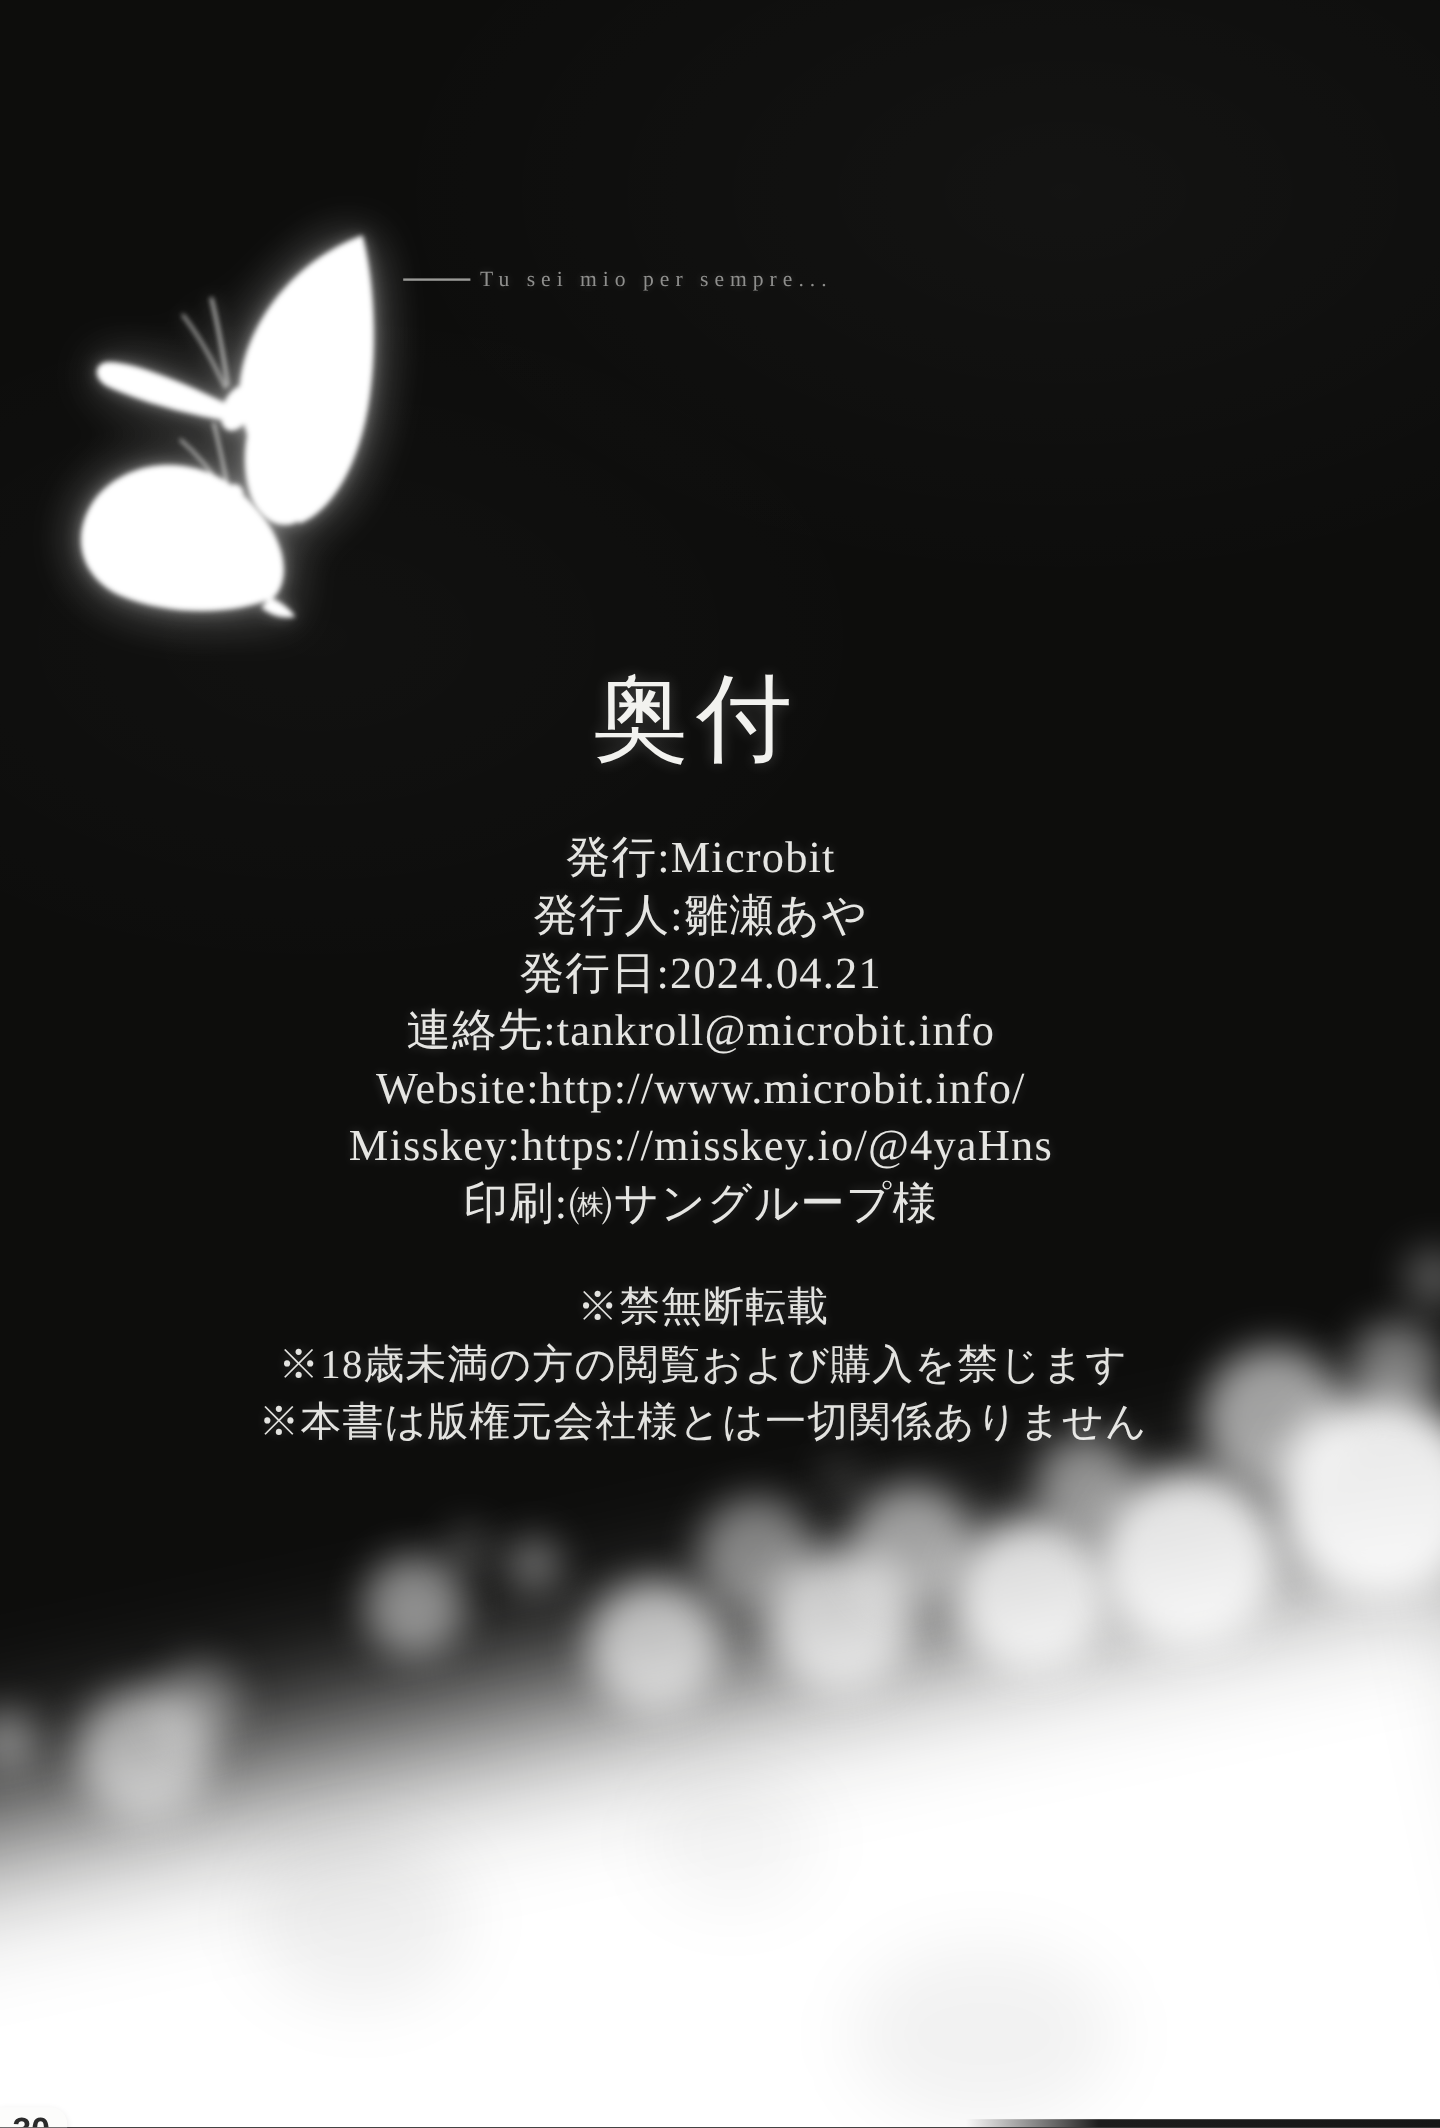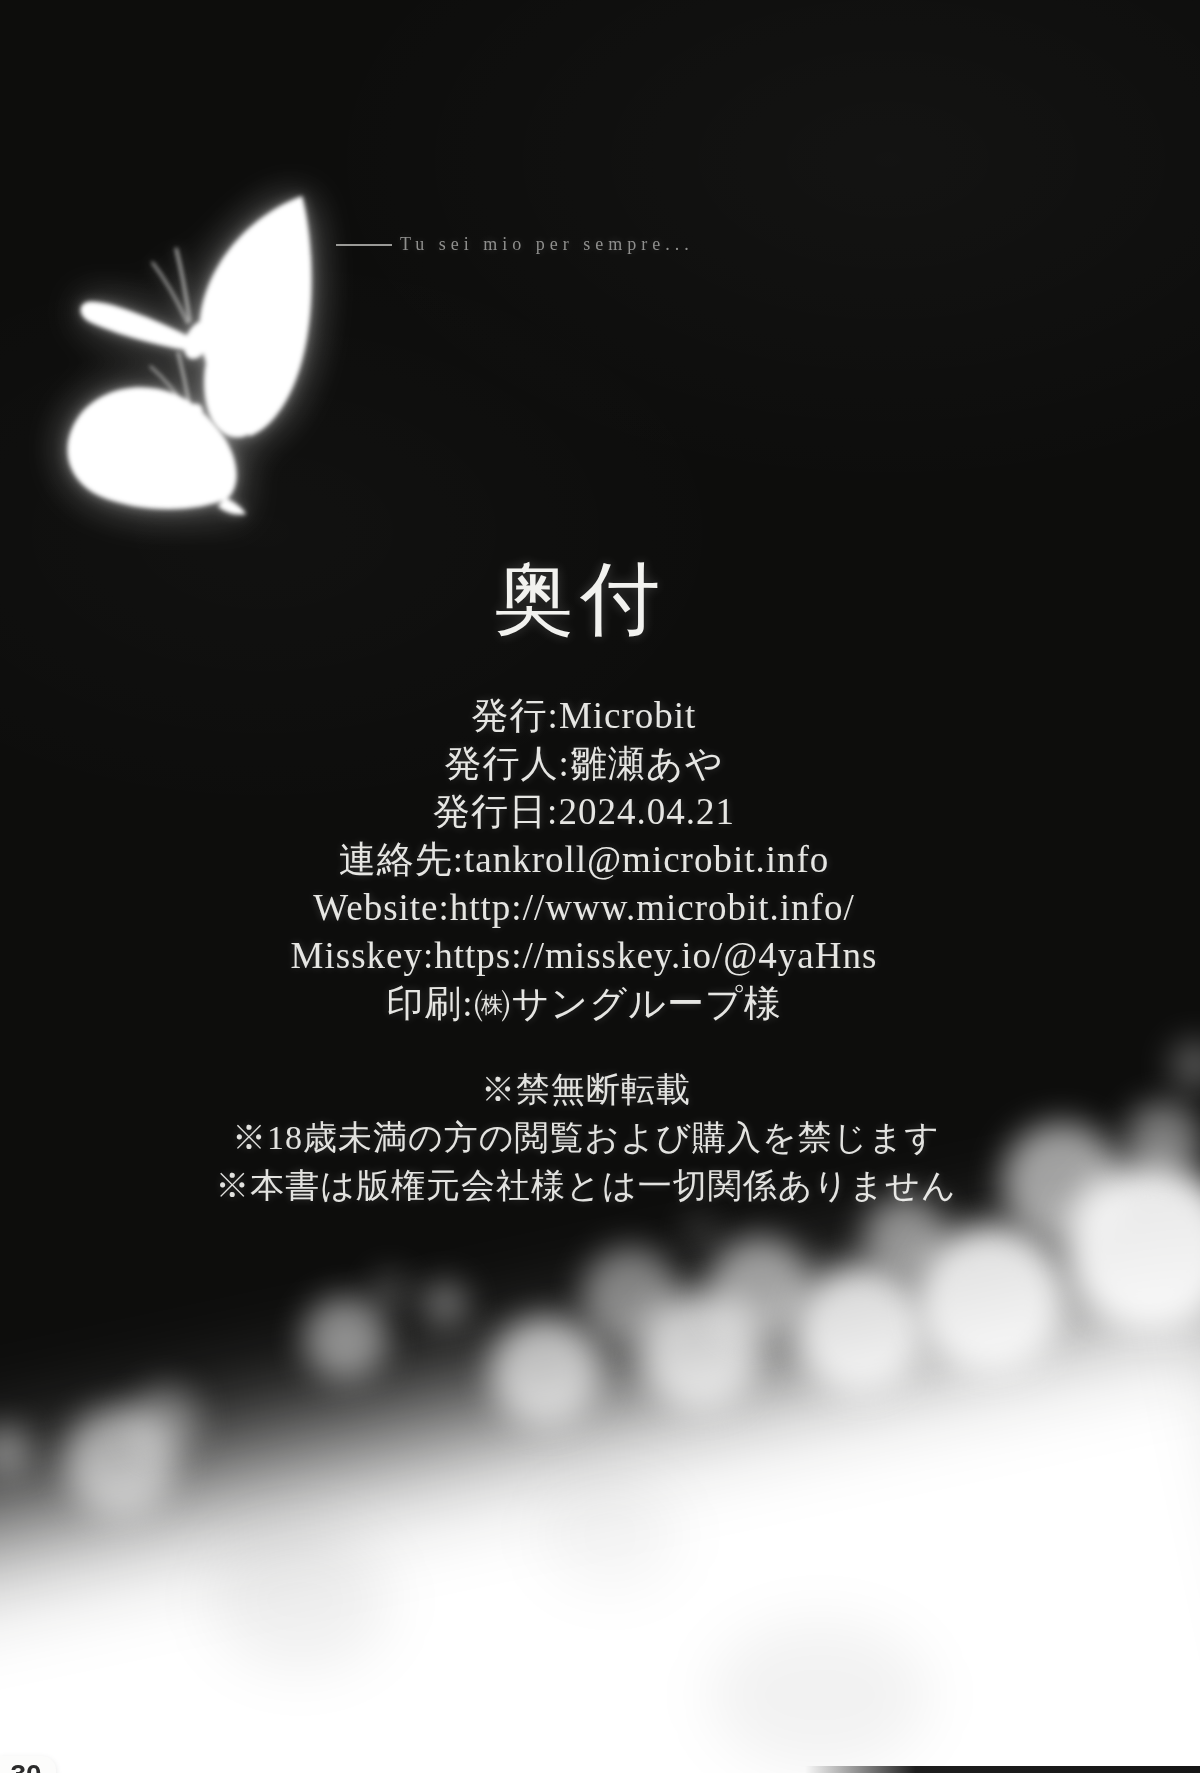--- a/index.html
+++ b/index.html
@@ -14,21 +14,21 @@
     font-family:"Liberation Serif","DejaVu Serif",serif;
     color:#e9e9e6;
   }
   
   .butterflies{
     position:absolute;left:40px;top:180px;width:290px;height:340px;
     filter:drop-shadow(0 0 22px rgba(255,255,255,0.30)) drop-shadow(0 0 6px rgba(255,255,255,0.45));
   }
   
   .tagline{
-    position:absolute;left:336px;top:234px;
+    position:absolute;left:336px;top:222px;
     display:flex;align-items:center;
     color:#8f8f8d;font-size:18px;letter-spacing:5px;white-space:nowrap;
     text-shadow:0 0 8px rgba(255,255,255,0.18);
   }
   .tagline .dash{display:inline-block;width:56px;height:2px;background:#9a9a97;margin-right:8px;}
   
   .title{
     position:absolute;left:0;right:0;top:546px;margin:0;
     transform:translateX(-20px);
     text-align:center;font-weight:normal;

